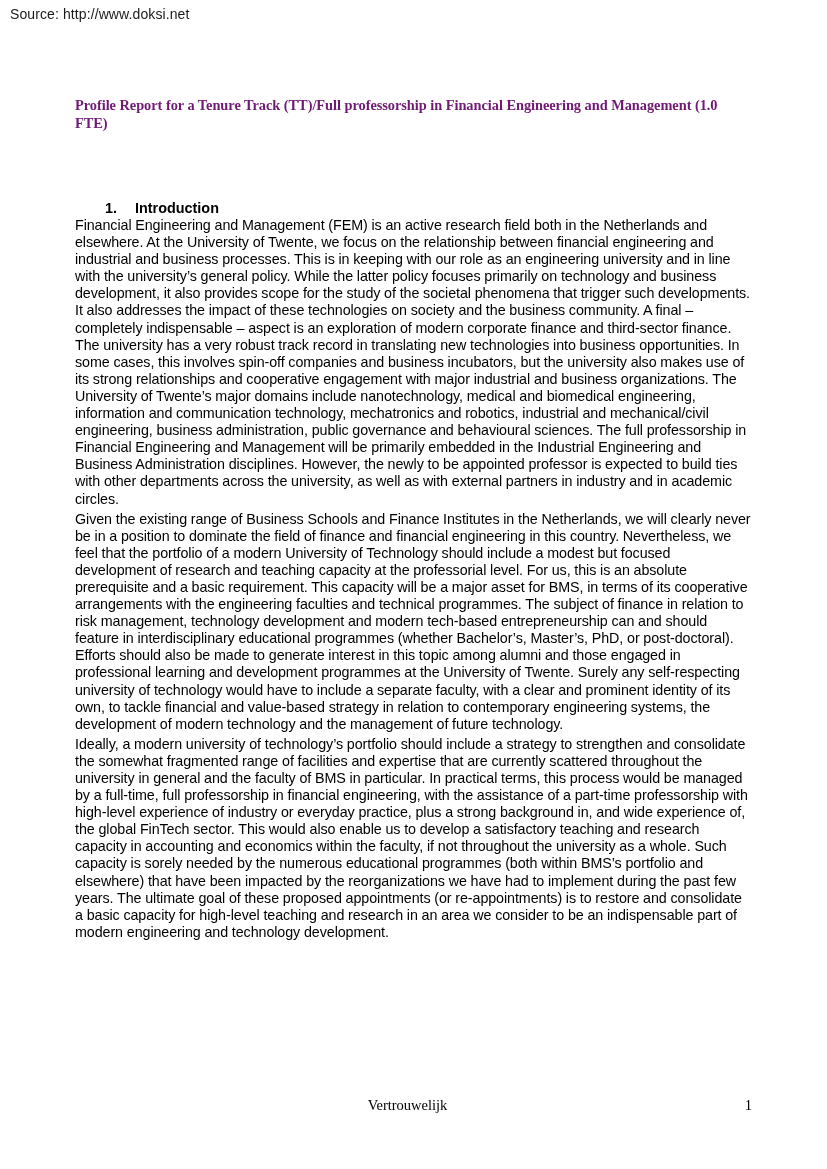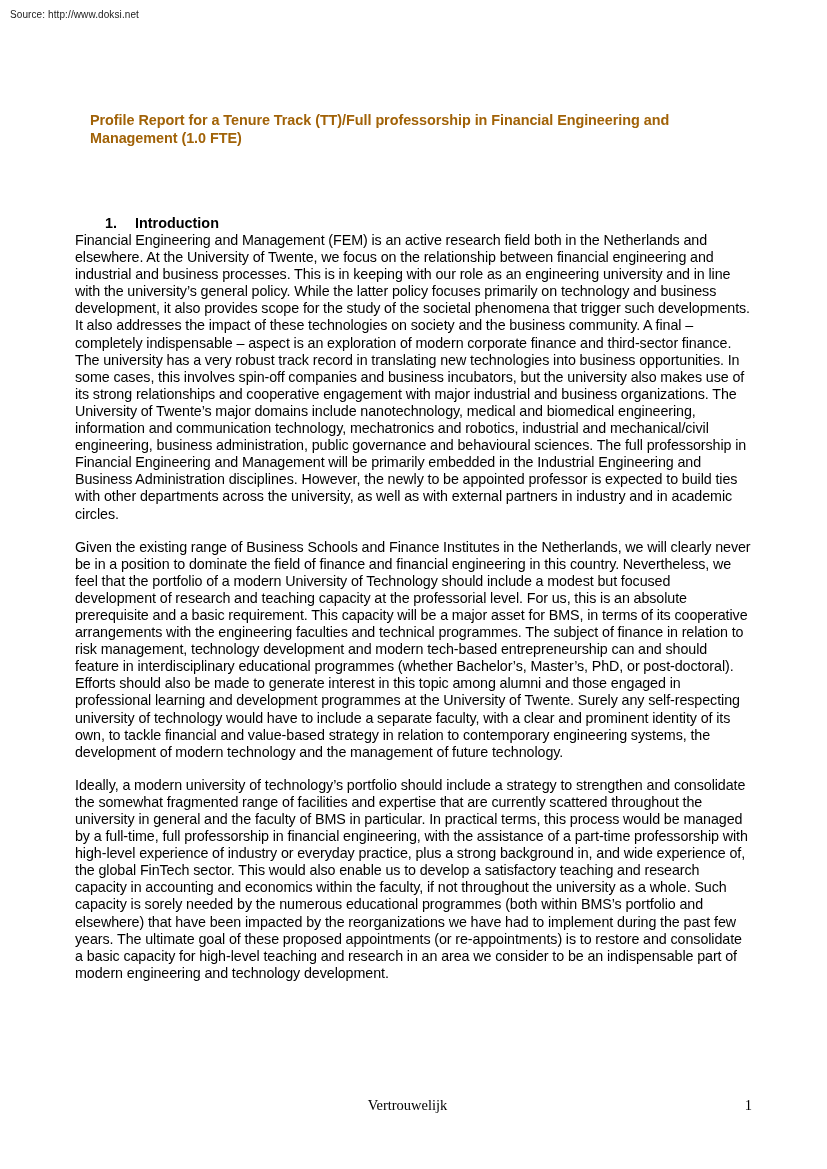--- a/index.html
+++ b/index.html
@@ -14,38 +14,38 @@
     background: #ffffff;
     overflow: hidden;
     font-family: "Liberation Sans", sans-serif;
     color: #000000;
   }
   .source-line {
     position: absolute;
     left: 10px;
     top: 8px;
     font-family: "Liberation Sans", sans-serif;
-    font-size: 10px;
+    font-size: 14px;
     line-height: 13px;
     color: #1a1a1a;
     letter-spacing: 0.1px;
   }
   .content {
     position: absolute;
     left: 75px;
     top: 97px;
     width: 677px;
   }
   .doc-title {
-    font-family: Liberation Sans, sans-serif;
+    font-family: Liberation Serif, serif;
     font-size: 14.4px;
     font-weight: bold;
     line-height: 17.5px;
-    color: #a16207;
-    margin: 15px;
+    color: #701a75;
+    margin: 0;
     letter-spacing: -0.05px;
   }
   .section-heading-wrap {
     margin-top: 47px;
     padding-left: 30px;
     display: flex;
     align-items: baseline;
   }
   .section-number {
     font-family: "Liberation Sans", sans-serif;
@@ -68,21 +68,21 @@
     line-height: 17.1px;
     color: #000000;
     margin: 0;
     text-align: left;
     letter-spacing: -0.08px;
     word-spacing: -0.1px;
   }
   .body-para.first {
   }
   .body-para.next {
-    margin-top: 16px;
+    margin-top: 3px;
   }
   .footer {
     position: absolute;
     left: 75px;
     top: 1097px;
     width: 677px;
     display: flex;
     justify-content: space-between;
     align-items: baseline;
     font-family: "Liberation Serif", serif;

